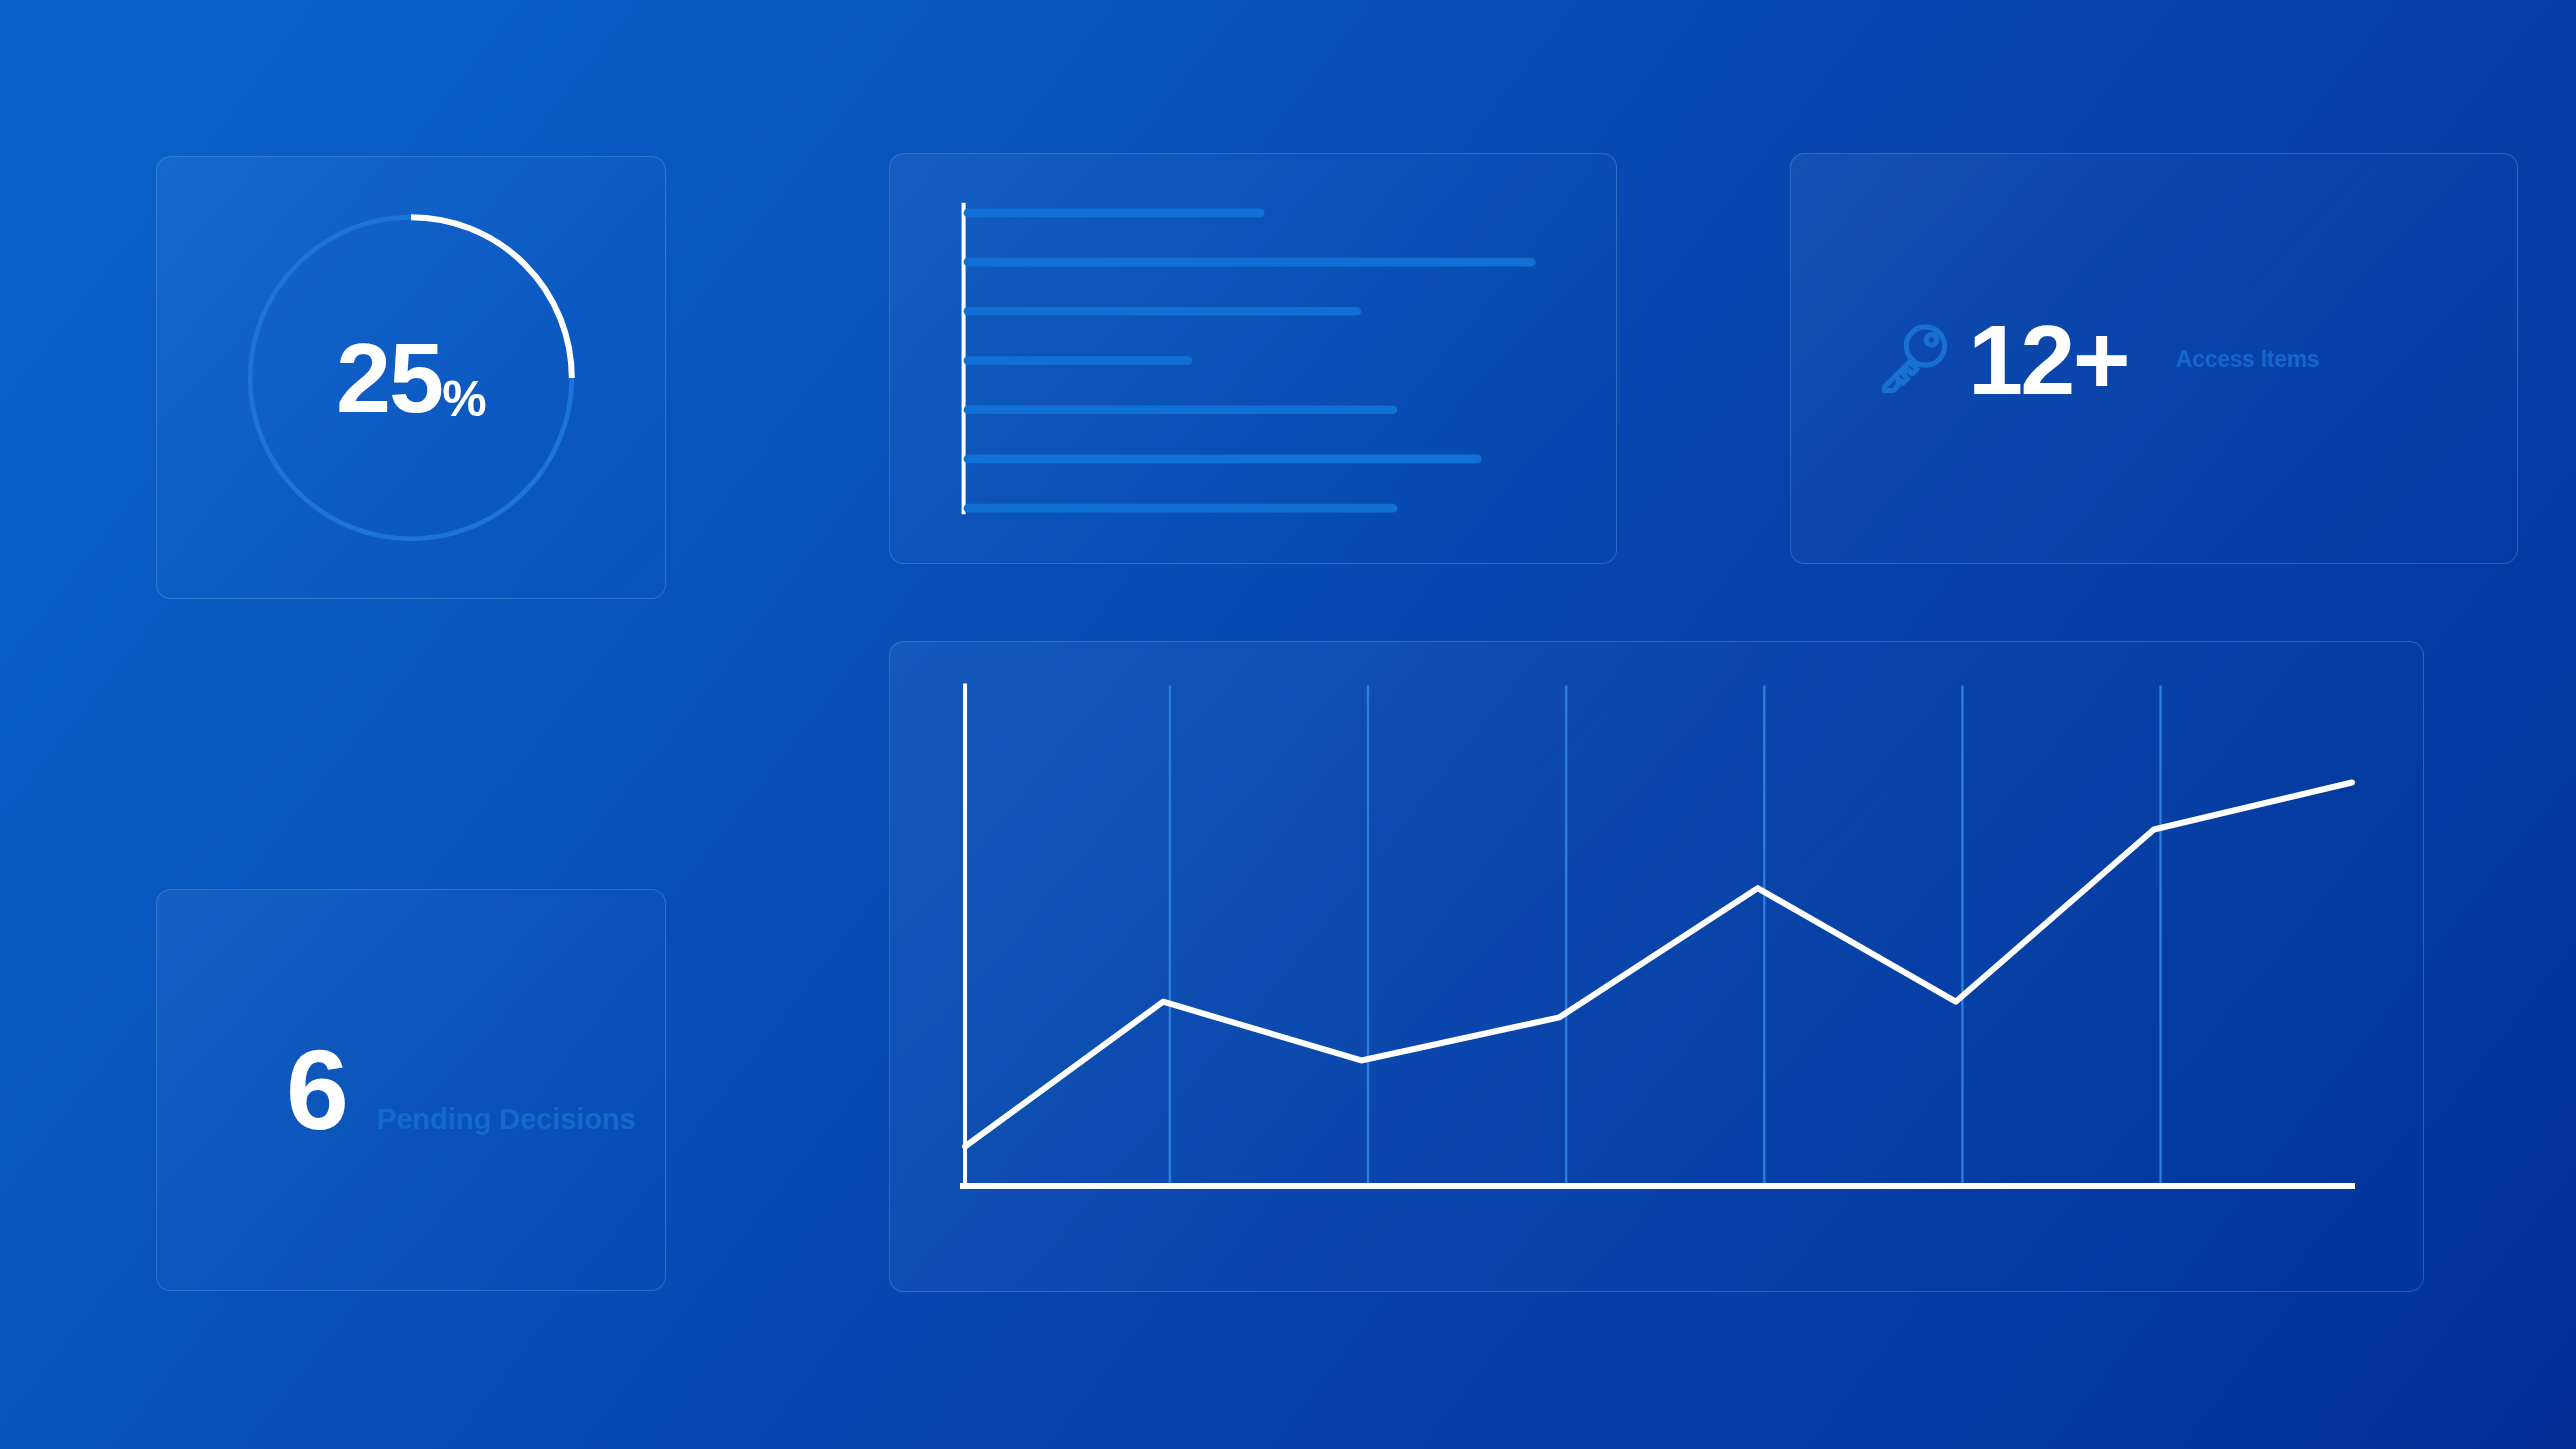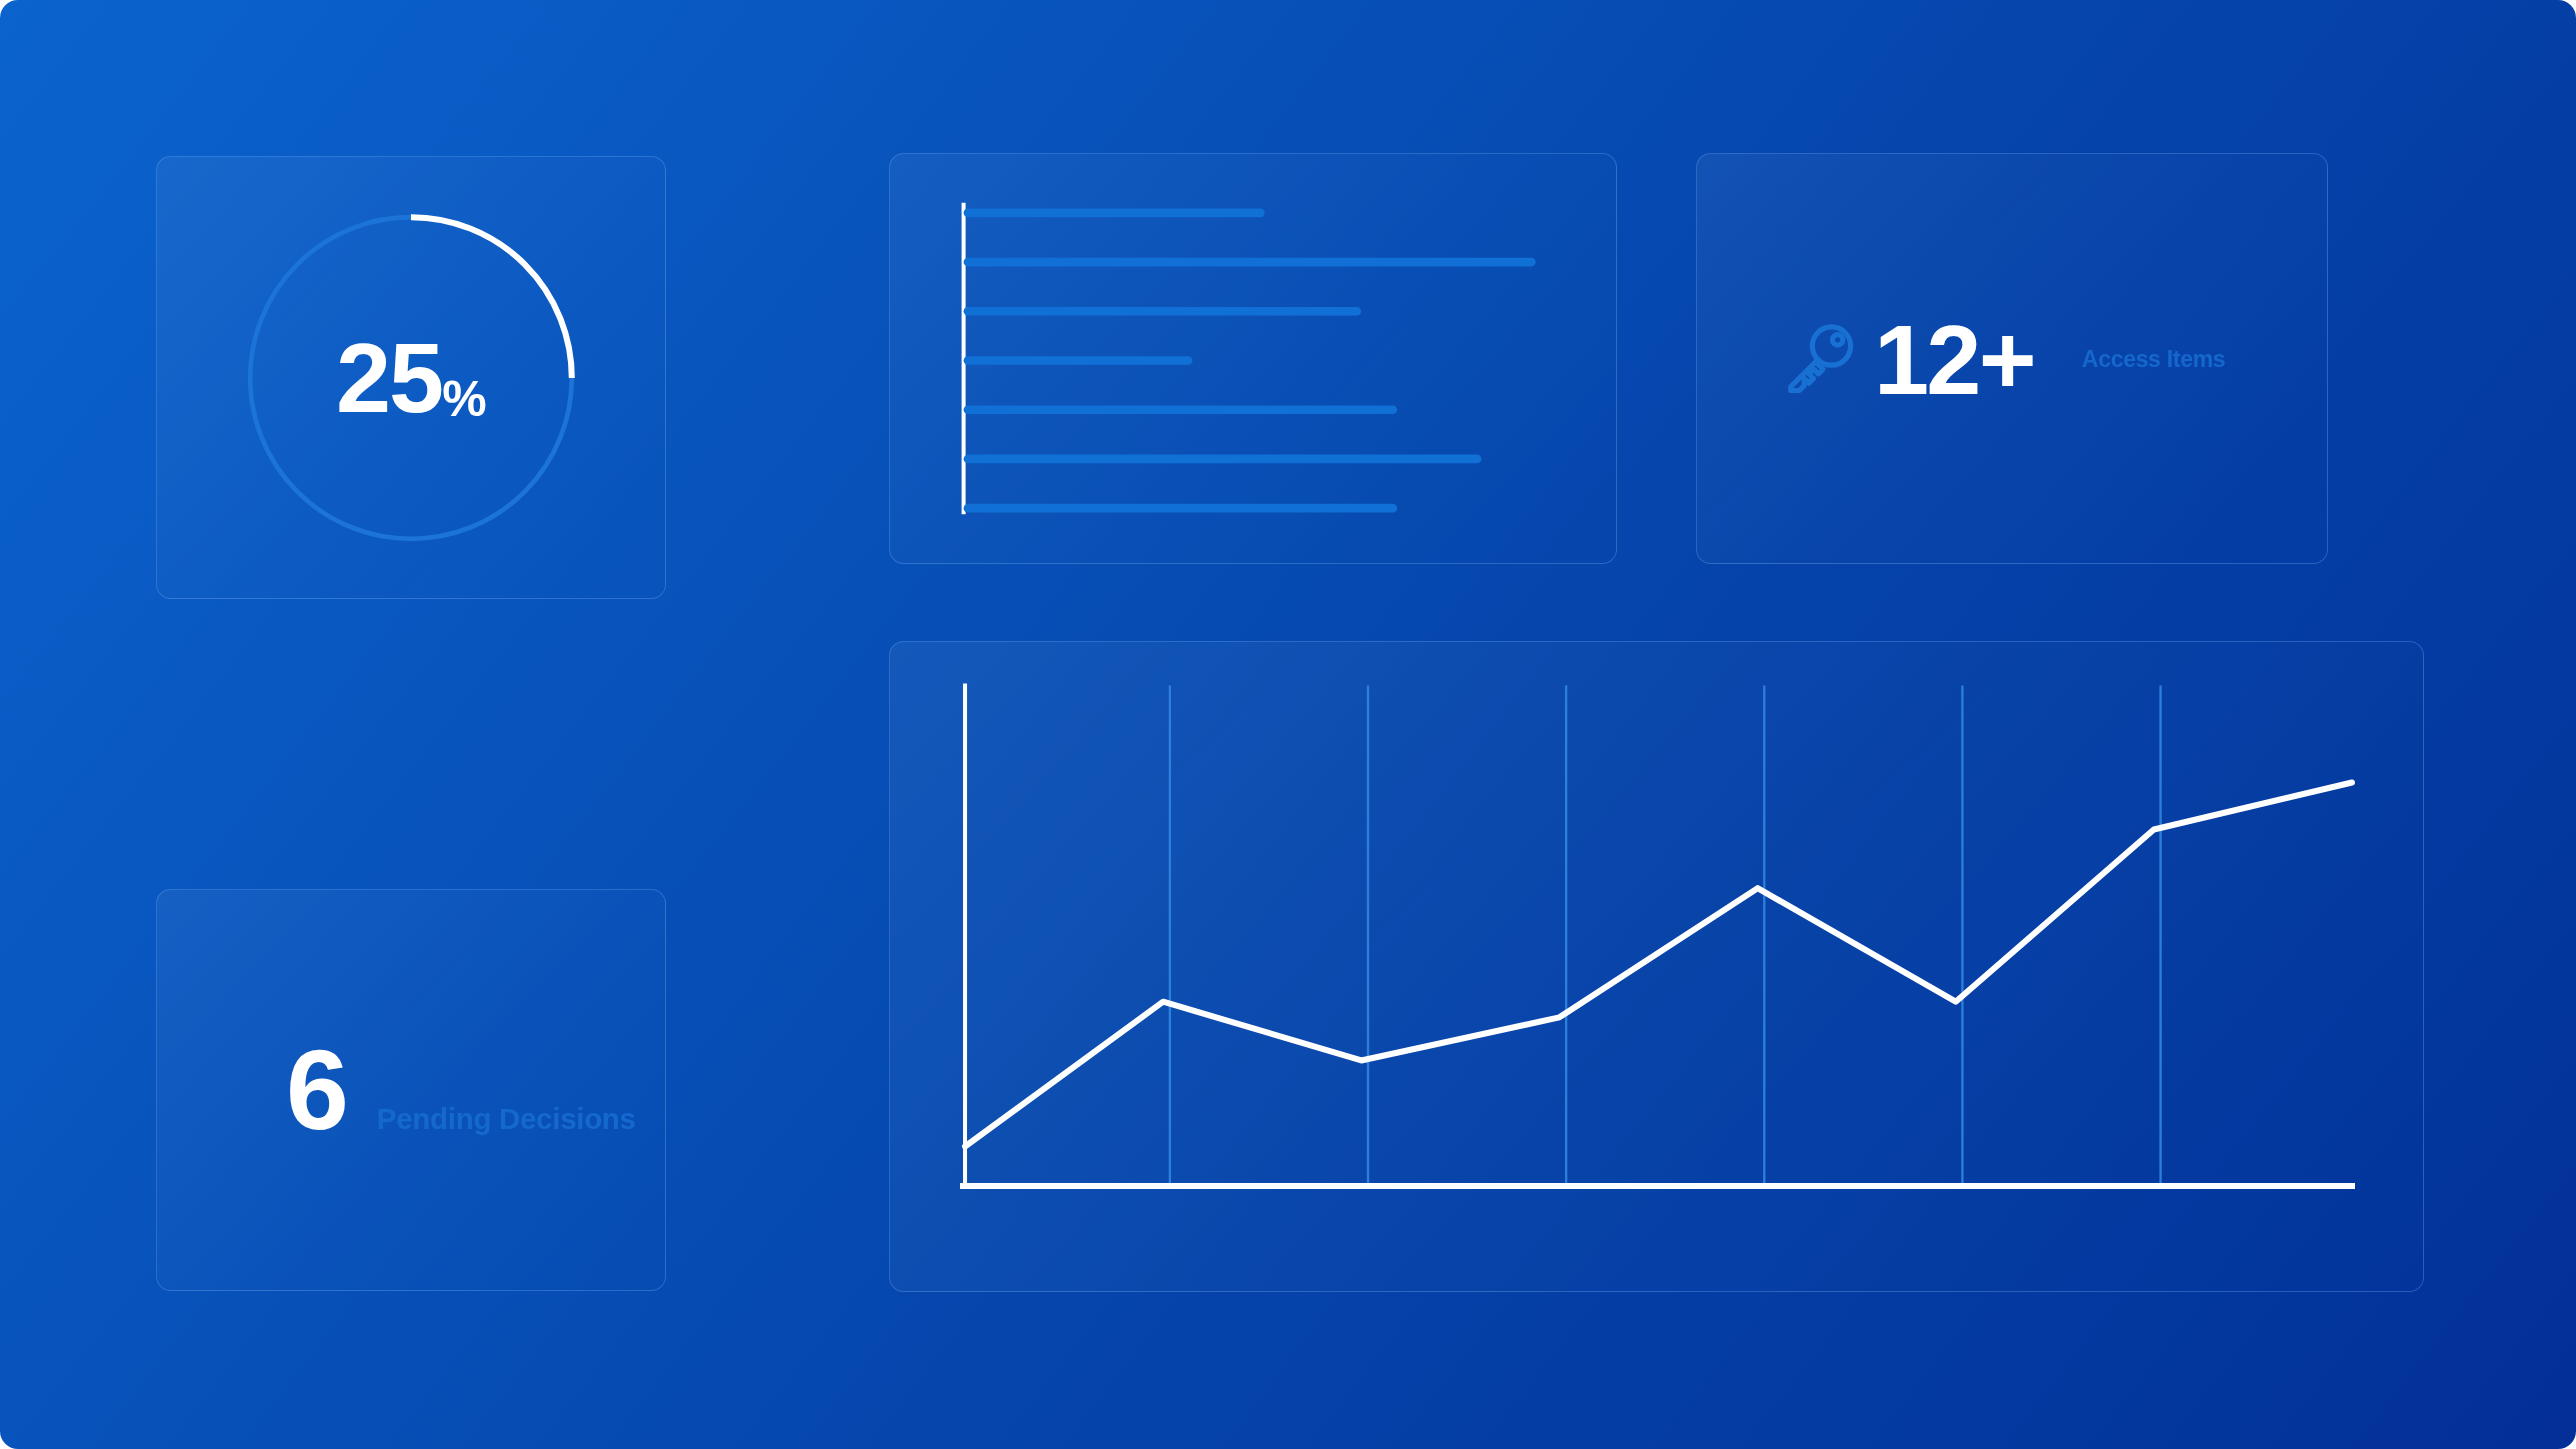--- a/index.html
+++ b/index.html
@@ -14,21 +14,20 @@
     background:
       linear-gradient(128deg,
         #0B63CE 0%,
         #0A5CC6 14%,
         #0853BC 30%,
         #064BB2 46%,
         #0543AA 60%,
         #043DA4 74%,
         #03379E 88%,
         #032F97 100%);
-    border-radius: 18px;
   }
   
   .card{
     position:absolute;
     border-radius:14.8px;
     border:1.3px solid rgba(120,180,245,0.30);
     background:linear-gradient(135deg, rgba(255,255,255,0.055) 0%, rgba(255,255,255,0.015) 55%, rgba(255,255,255,0.0) 100%);
   }
 
   
@@ -78,21 +77,21 @@
   #pending-label{
     color:#1468CE; font-size:29.5px; font-weight:bold;
     margin-left:30px; letter-spacing:-0.3px;
   }
 
   
   #bar-card{ left:889px; top:153px; width:728px; height:411px; }
   #bar-chart{ position:absolute; left:0; top:0; width:100%; height:100%; }
 
   
-  #key-card{ left:1696px; top:153px; width:632px; height:411px; }
+  #key-card{ left:1790px; top:153px; width:728px; height:411px; }
   #key-inner{
     position:absolute; left:0; top:50%;
     transform:translateY(-50%);
     width:100%;
     display:flex; align-items:center;
     padding-left:82px;
   }
   #key-icon{ width:79px; height:79px; flex:none; }
   #key-value{
     color:#ffffff; font-size:99px; font-weight:bold;

